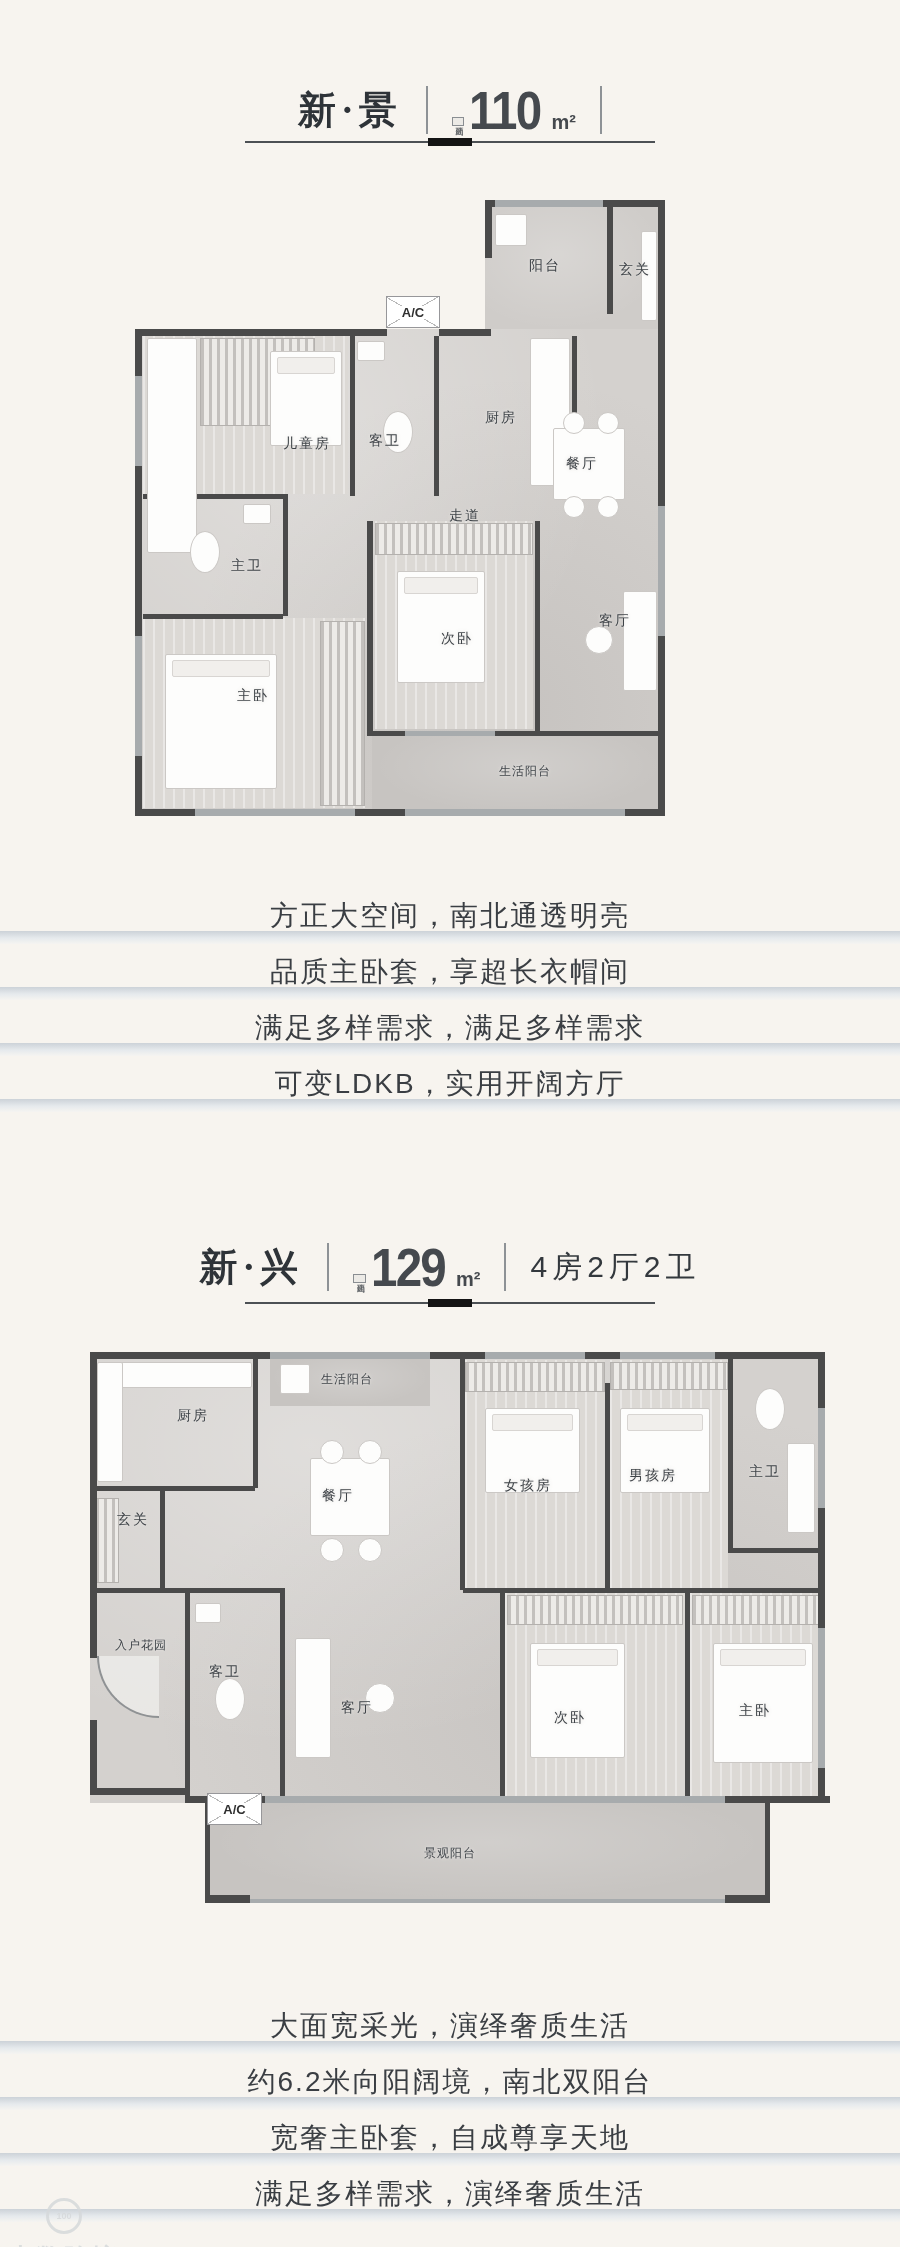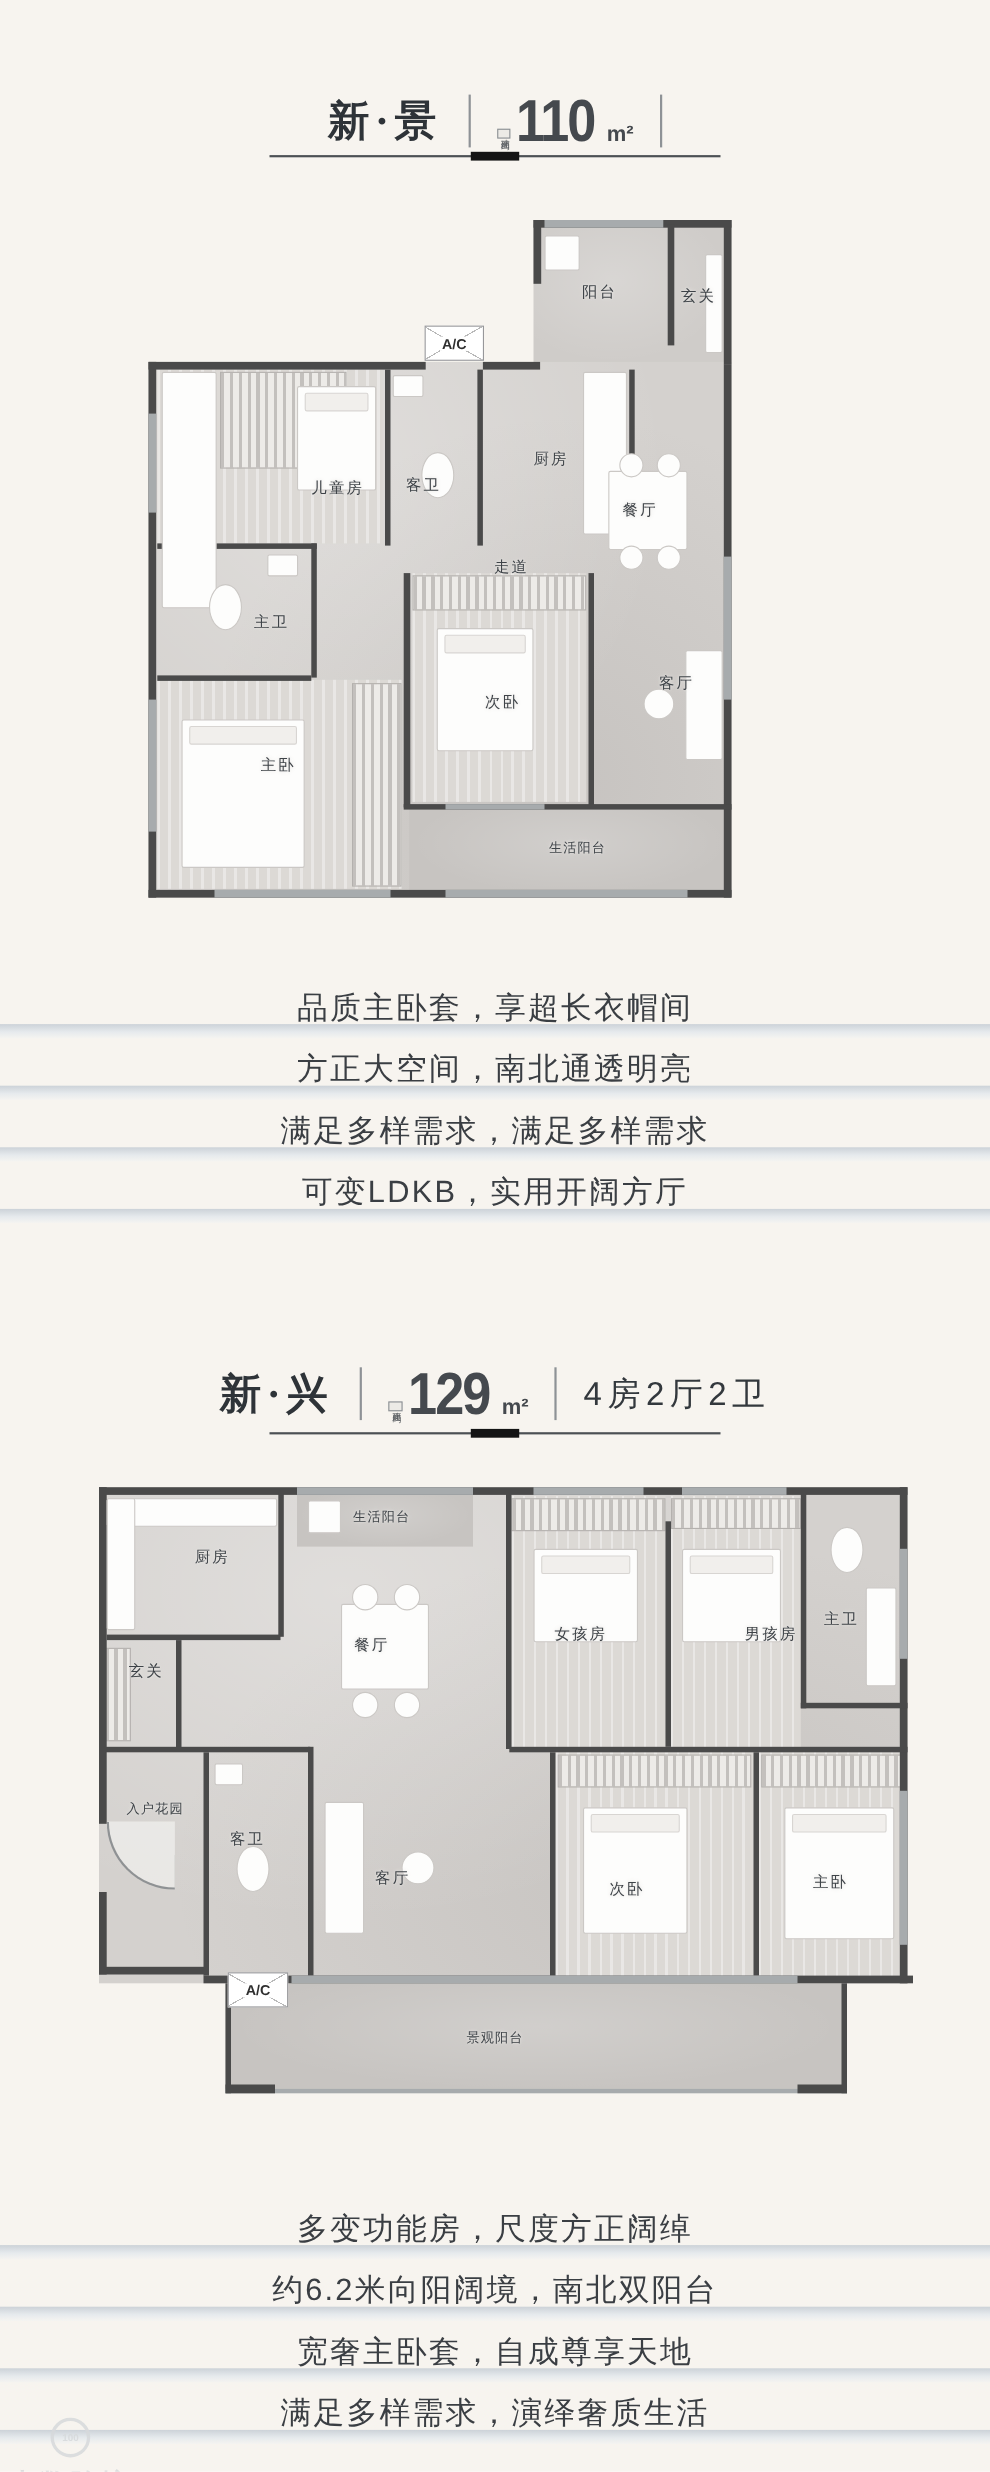--- a/index.html
+++ b/index.html
@@ -142,22 +142,22 @@
       <div class="room-label" style="left: 447px; top: 278px;">餐厅</div>
       <div class="room-label" style="left: 330px; top: 330px;">走道</div>
       <div class="room-label" style="left: 112px; top: 380px;">主卫</div>
       <div class="room-label" style="left: 322px; top: 453px;">次卧</div>
       <div class="room-label" style="left: 480px; top: 435px;">客厅</div>
       <div class="room-label" style="left: 118px; top: 510px;">主卧</div>
       <div class="room-label small" style="left: 390px; top: 585px;">生活阳台</div>
     </div>
 
   <div class="features" style="top:888px">
+      <div class="feature-row">方正大空间，南北通透明亮</div>
       <div class="feature-row">品质主卧套，享超长衣帽间</div>
-      <div class="feature-row">方正大空间，南北通透明亮</div>
       <div class="feature-row">满足多样需求，满足多样需求</div>
       <div class="feature-row">可变LDKB，实用开阔方厅</div>
     </div>
 
   <div class="plan-title" style="top:1232px">
     <span class="plan-name">新·兴</span>
     <span class="tsep"></span>
     <span class="area-group">
       <span class="area-prefix">建面约</span>
       <span class="area-value">129</span>
@@ -241,32 +241,32 @@
     <u class="fu bed" style="left:648px;top:295px;width:100px;height:120px"></u>
 
     <div class="ac" style="left:142px;top:445px;width:55px;height:32px">
         <i>A/C</i>
       </div>
   <div class="room-label small" style="left: 282px; top: 31px;">生活阳台</div>
       <div class="room-label" style="left: 128px; top: 68px;">厨房</div>
       <div class="room-label" style="left: 68px; top: 172px;">玄关</div>
       <div class="room-label" style="left: 273px; top: 148px;">餐厅</div>
       <div class="room-label" style="left: 463px; top: 138px;">女孩房</div>
-      <div class="room-label" style="left: 588px; top: 138px; margin-left: 48px;">男孩房</div>
+      <div class="room-label" style="left: 588px; top: 128px;">男孩房</div>
       <div class="room-label" style="left: 700px; top: 124px;">主卫</div>
       <div class="room-label small" style="left: 76px; top: 297px;">入户花园</div>
       <div class="room-label" style="left: 160px; top: 324px;">客卫</div>
       <div class="room-label" style="left: 292px; top: 360px;">客厅</div>
       <div class="room-label" style="left: 505px; top: 370px;">次卧</div>
       <div class="room-label" style="left: 690px; top: 363px;">主卧</div>
       <div class="room-label small" style="left: 385px; top: 505px;">景观阳台</div>
     </div>
 
   <div class="features" style="top:1998px">
-      <div class="feature-row">多变功能房，尺度方正阔绰</div>
+      <div class="feature-row">大面宽采光，演绎奢质生活</div>
       <div class="feature-row">约6.2米向阳阔境，南北双阳台</div>
       <div class="feature-row">宽奢主卧套，自成尊享天地</div>
       <div class="feature-row">满足多样需求，演绎奢质生活</div>
     </div>
 
   <div class="watermark" style="left:8px;top:2198px">
     <span class="wm-logo">100</span>
     <span class="wm-text">大数跨境</span>
   </div>
 

